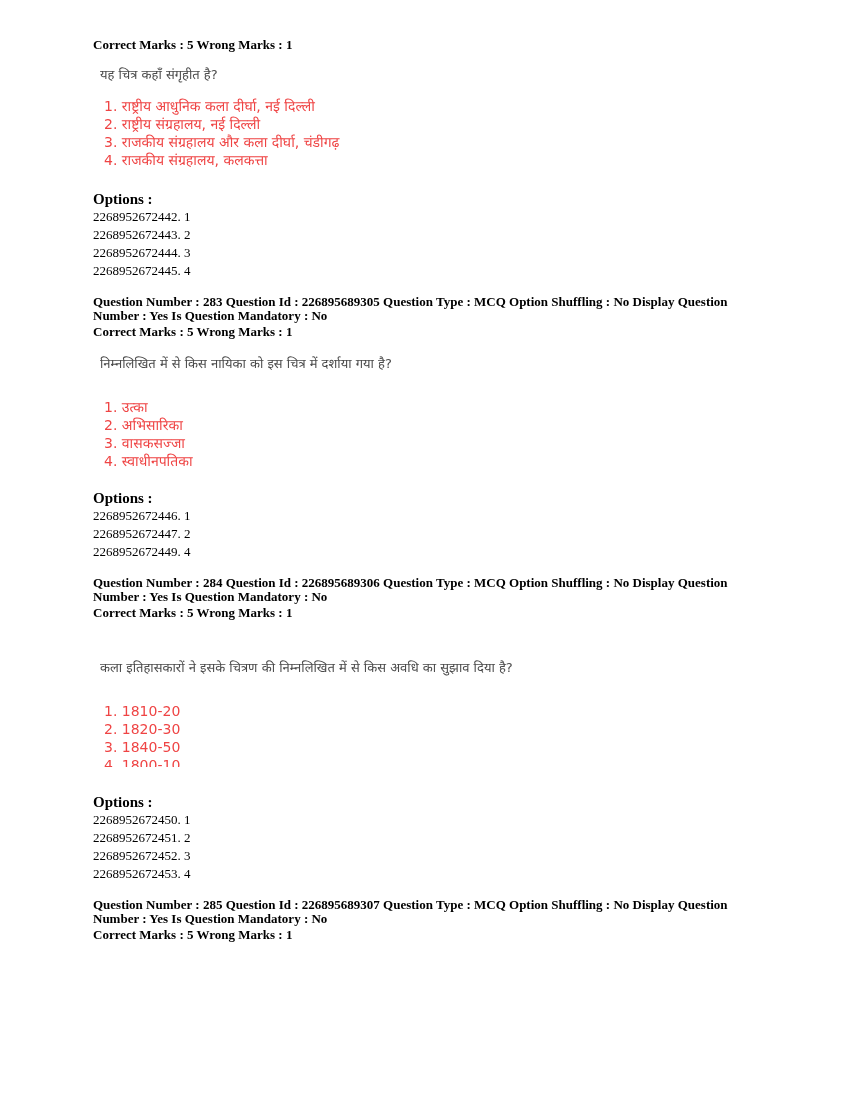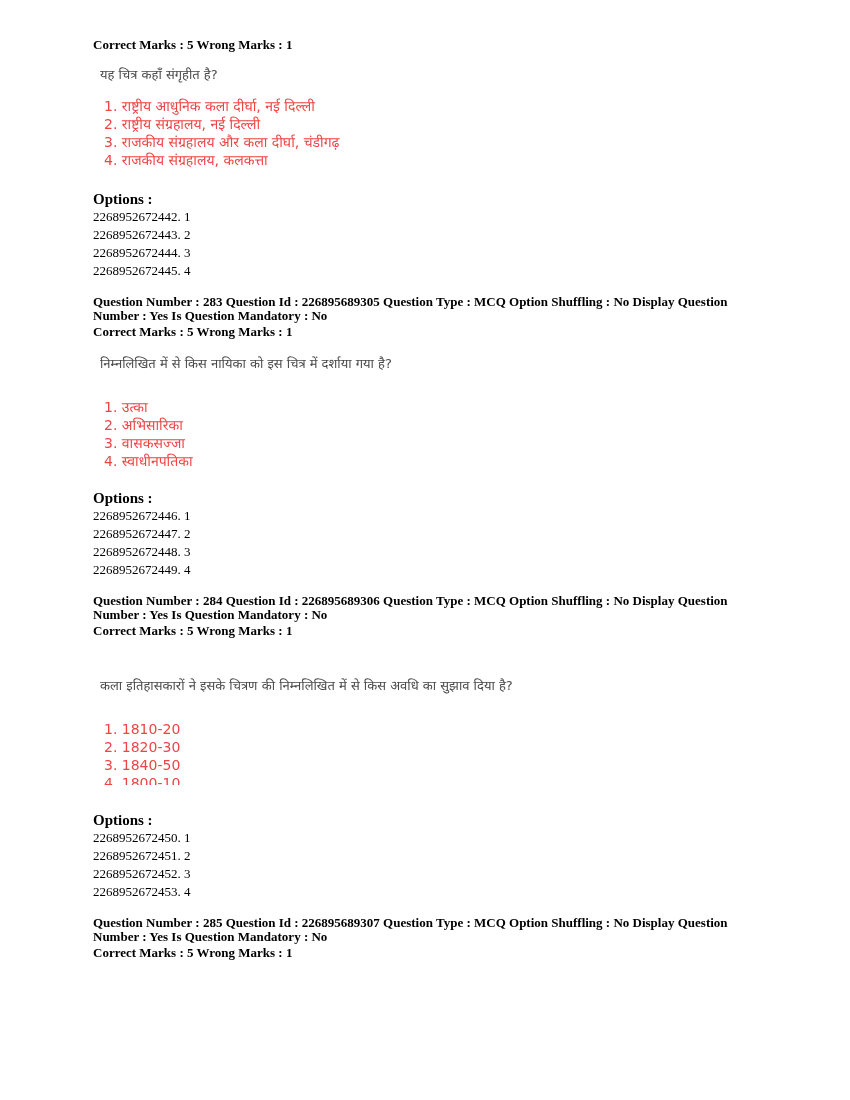--- a/index.html
+++ b/index.html
@@ -116,21 +116,20 @@
       <div class="choices">
         <p>1. उत्का</p>
         <p>2. अभिसारिका</p>
         <p>3. वासकसज्जा</p>
         <p>4. स्वाधीनपतिका</p>
       </div>
       <p class="options-label">Options :</p>
       <div class="option-ids">
         <p>2268952672446. 1</p>
         <p>2268952672447. 2</p>
-        <p>2268952672448. 3</p>
         <p>2268952672449. 4</p>
       </div>
     </section>
 
     <section class="block block-284">
       <p class="meta-line">Question Number : 284 Question Id : 226895689306 Question Type : MCQ Option Shuffling : No Display Question Number : Yes Is Question Mandatory : No</p>
       <p class="marks-line">Correct Marks : 5 Wrong Marks : 1</p>
       <p class="stem">कला इतिहासकारों ने इसके चित्रण की निम्नलिखित में से किस अवधि का सुझाव दिया है?</p>
       <div class="choices choices-clip">
         <p>1. 1810-20</p>

